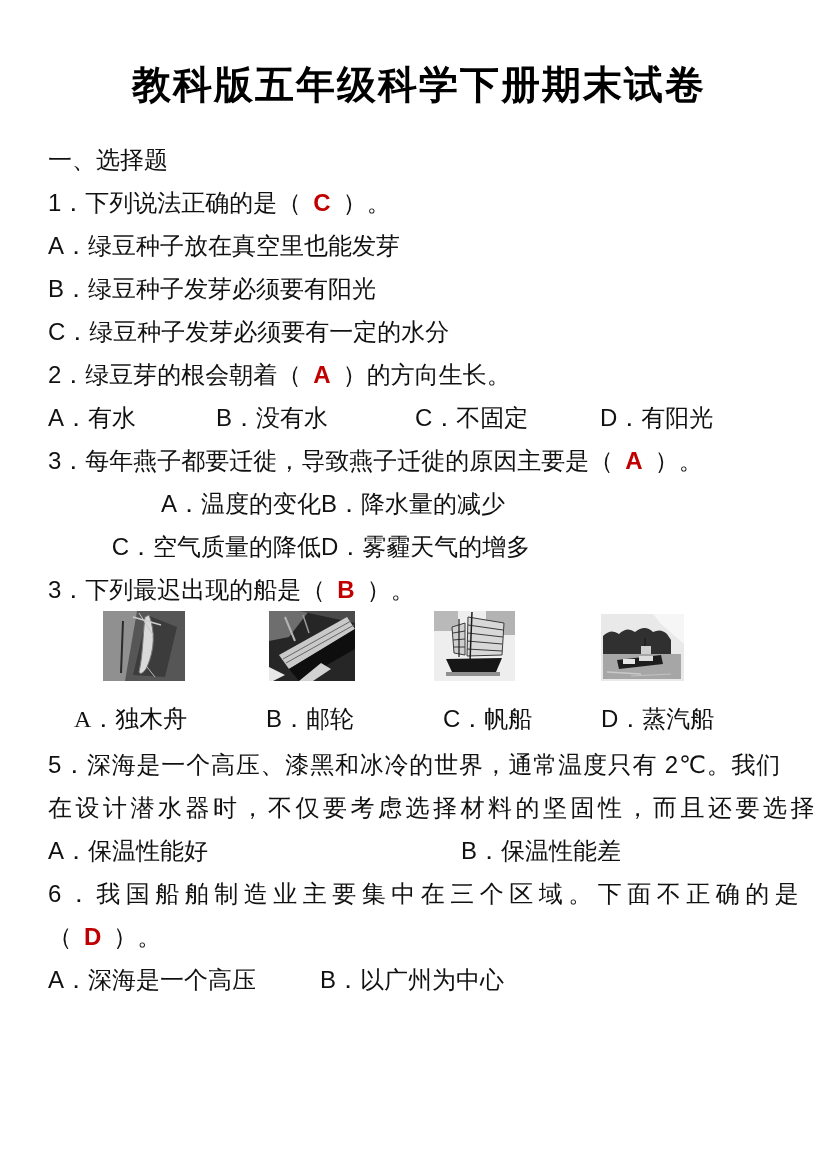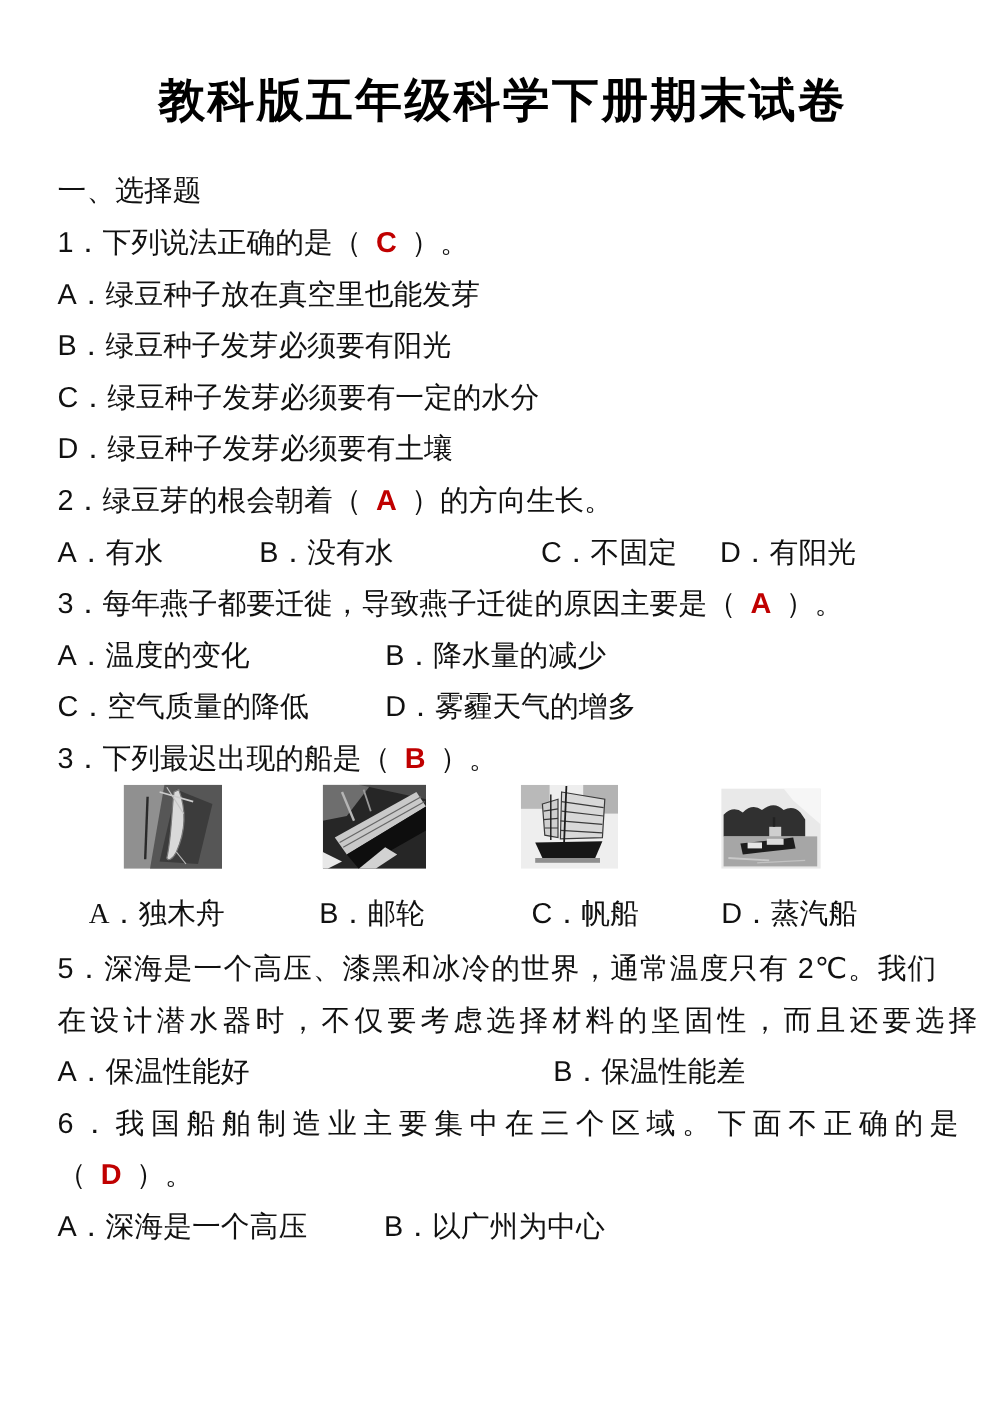--- a/index.html
+++ b/index.html
@@ -30,22 +30,22 @@
   }
   .answer{
     color:#c00000;
     font-weight:bold;
     margin:0 12px;
   }
   
   .q2-opts span{display:inline-block;}
   .q2-opts span:nth-child(1){width:168px;}
   .q2-opts span:nth-child(2){width:199px;}
-  .q2-opts span:nth-child(3){width:185px;text-align:center;}
-  .q3-opts span{display:inline-block;}
+  .q2-opts span:nth-child(3){width:185px;}
+  .q3-opts span{display:inline-block;text-align:right;}
   .q3-opts span:nth-child(1){width:273px;}
   .q5-opts span{display:inline-block;}
   .q5-opts span:nth-child(1){width:413px;}
   .q6-opts span{display:inline-block;}
   .q6-opts span:nth-child(1){width:272px;}
   
   .q5-l1{margin-top:3px;letter-spacing:0.8px;}
   .q5-l2{letter-spacing:3.5px;}
   .q6-l1{letter-spacing:5.5px;}
   
@@ -71,21 +71,20 @@
 <div class="page">
 
   <h1 class="doc-title">教科版五年级科学下册期末试卷</h1>
 
   <div class="line">一、选择题</div>
 
   <div class="line"><span>1．下列说法正确的是（</span><span class="answer">C</span><span>）。</span></div>
   <div class="line">A．绿豆种子放在真空里也能发芽</div>
   <div class="line">B．绿豆种子发芽必须要有阳光</div>
   <div class="line">C．绿豆种子发芽必须要有一定的水分</div>
-  <div class="line">D．绿豆种子发芽必须要有土壤</div>
 
   <div class="line"><span>2．绿豆芽的根会朝着（</span><span class="answer">A</span><span>）的方向生长。</span></div>
   <div class="line q2-opts"><span>A．有水</span><span>B．没有水</span><span>C．不固定</span><span>D．有阳光</span></div>
 
   <div class="line"><span>3．每年燕子都要迁徙，导致燕子迁徙的原因主要是（</span><span class="answer">A</span><span>）。</span></div>
   <div class="line q3-opts"><span>A．温度的变化</span><span>B．降水量的减少</span></div>
   <div class="line q3-opts"><span>C．空气质量的降低</span><span>D．雾霾天气的增多</span></div>
 
   <div class="line"><span>3．下列最迟出现的船是（</span><span class="answer">B</span><span>）。</span></div>
 

